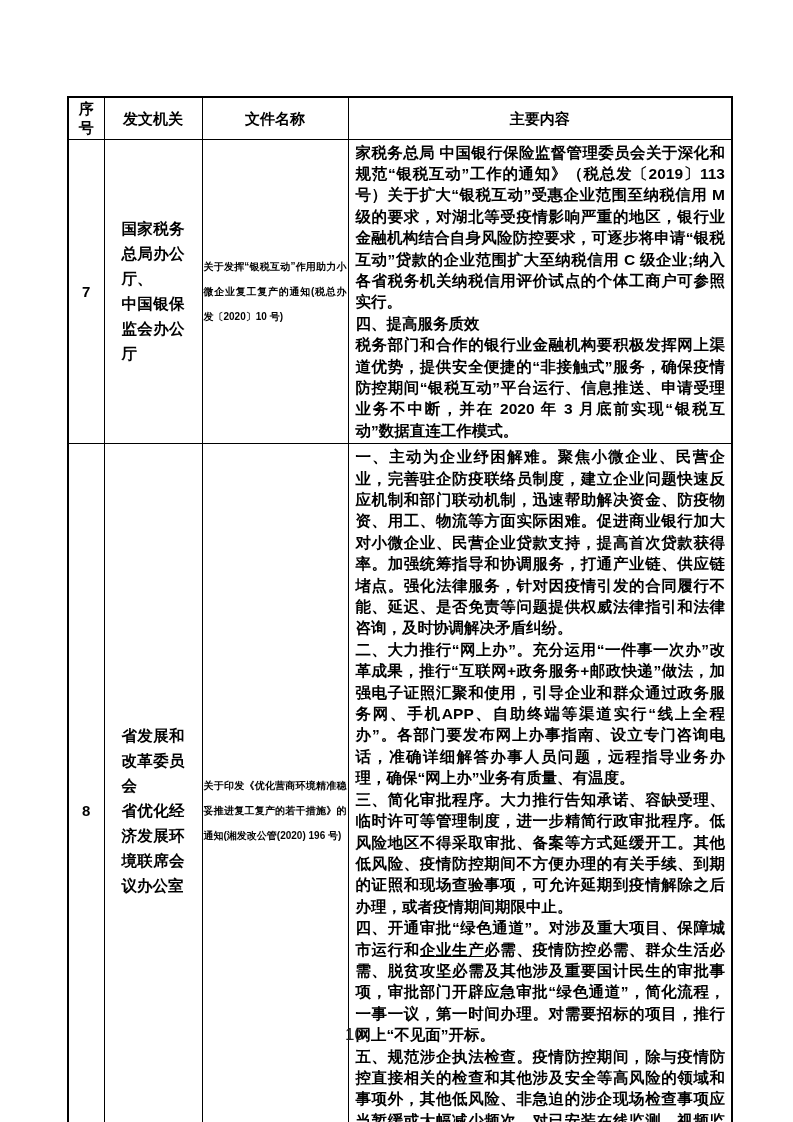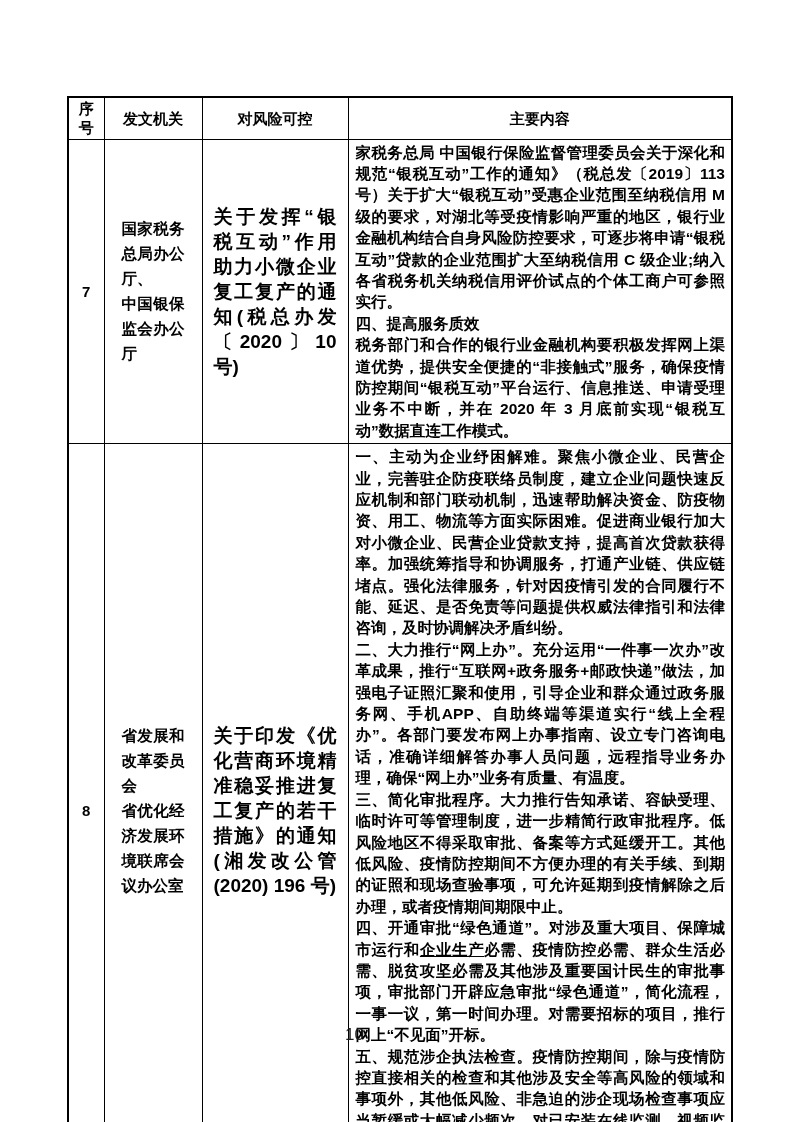--- a/index.html
+++ b/index.html
@@ -41,23 +41,23 @@
   }
   td.agency-cell {
     font-size: 15.5px;
     line-height: 25px;
     padding: 0 17px;
     text-align: justify;
     text-justify: inter-character;
     white-space: pre-line;
   }
   td.doc-cell {
-    font-size: 19px;
+    font-size: 10px;
     line-height: 25px;
-    padding: 0 11px;
+    padding: 0 1px;
     text-align: justify;
     text-justify: inter-character;
   }
   td.content-cell {
     font-size: 15.5px;
     line-height: 21.4px;
     padding: 2px 6px 2px 7px;
     text-align: justify;
     text-justify: inter-character;
     vertical-align: top;
@@ -88,21 +88,21 @@
       <col style="width:36px">
       <col style="width:98px">
       <col style="width:146px">
       <col style="width:384px">
     </colgroup>
     <thead>
       <tr>
         <th class="hdr">序
 号</th>
         <th class="hdr">发文机关</th>
-        <th class="hdr">对风险可控</th>
+        <th class="hdr">文件名称</th>
         <th class="hdr">主要内容</th>
       </tr>
     </thead>
     <tbody>
       <tr class="row-7">
         <td class="no-cell">7</td>
         <td class="agency-cell">国家税务总局办公厅、
 中国银保监会办公厅</td>
         <td class="doc-cell">关于发挥“银税互动”作用助力小微企业复工复产的通知(税总办发〔2020〕10 号)</td>
         <td class="content-cell">

